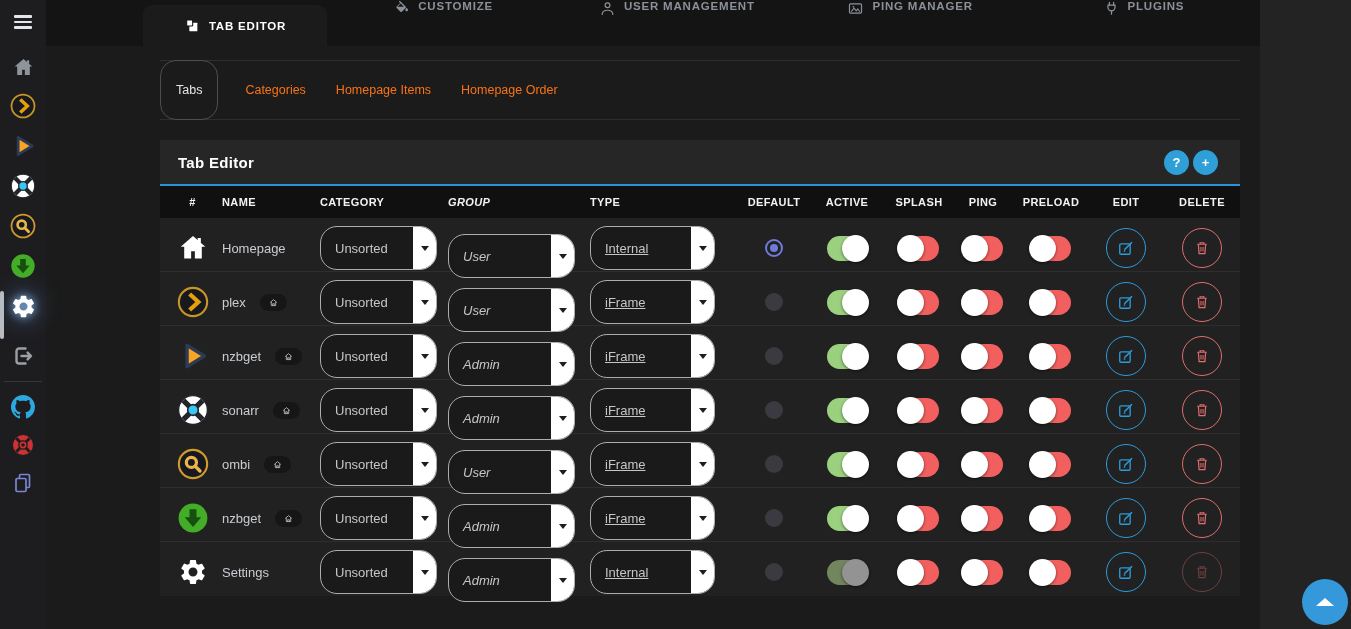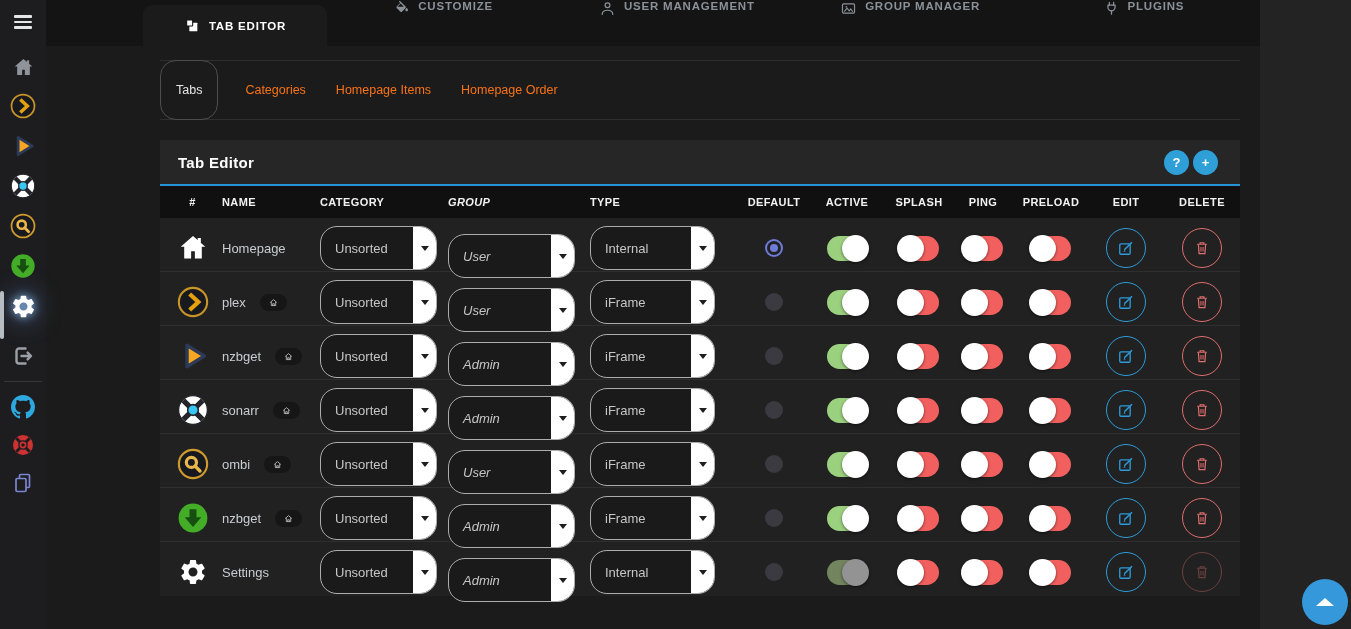--- a/index.html
+++ b/index.html
@@ -47,21 +47,21 @@
   .cl { display:flex; align-items:center; }
   .p7 { padding-left:7px; } .p5 { padding-left:5px; } .p6 { padding-left:6px;font-style:italic; } .p10 { padding-left:10px; }
   .row { height:54px; border-bottom:1px solid #2e2e2e; }
   .row:last-child { border-bottom:none; }
   .rname { color:#c9ccd1; font-size:13px; }
   .hbadge { margin-left:14px; width:27px; height:17px; background:#161616; border-radius:9px; display:inline-flex;
     align-items:center; justify-content:center; color:#c2c2c2; cursor:pointer; }
   
   .sel { position:relative; height:44px; background:#1a1a1a; border:1px solid #adadad; border-radius:17px;
     display:flex; align-items:center; padding-left:14px; color:#c6c6c6; font-size:13px; cursor:pointer; overflow:hidden; }
-  .w117{width:117px;} .w127{width:127px;margin-top:16px;} .w125{width:125px;}
+  .w117{width:117px;} .w127{width:127px;margin-top:16px;} .w125{width:125px;text-decoration:underline;}
   .cap { position:absolute; right:-1px; top:-1px; bottom:-1px; width:24px; background:#fff; border-radius:0 17px 17px 0;
     display:flex; align-items:center; justify-content:center; }
   .caret { width:0; height:0; border-left:4.5px solid transparent; border-right:4.5px solid transparent; border-top:5.5px solid #1e1e1e; }
   
   .radio-on { width:18px; height:18px; border-radius:50%; border:2px solid #6e7bd9; display:flex; align-items:center; justify-content:center; cursor:pointer; }
   .radio-on i { width:8px; height:8px; border-radius:50%; background:#6e7bd9; }
   .radio-off { width:18px; height:18px; border-radius:50%; background:#3a3a40; cursor:pointer; }
   
   .toggle { width:40px; height:25px; border-radius:13px; position:relative; cursor:pointer; }
   .knob { position:absolute; top:-1px; width:27px; height:27px; border-radius:50%; background:#fff; box-shadow:0 1px 3px rgba(0,0,0,.55); }
@@ -249,21 +249,21 @@
     <div class="ttab">
       <svg width="17" height="17" viewBox="0 0 24 24">
           <use href="#sym-person"></use>
         </svg>
       <span>USER MANAGEMENT</span>
     </div>
     <div class="ttab">
       <svg width="17" height="17" viewBox="0 0 24 24">
           <use href="#sym-image"></use>
         </svg>
-      <span>GROUP MANAGER</span>
+      <span>PING MANAGER</span>
     </div>
     <div class="ttab">
       <svg width="17" height="17" viewBox="0 0 24 24">
           <use href="#sym-plug"></use>
         </svg>
       <span>PLUGINS</span>
     </div>
   </div>
 </div>
 

